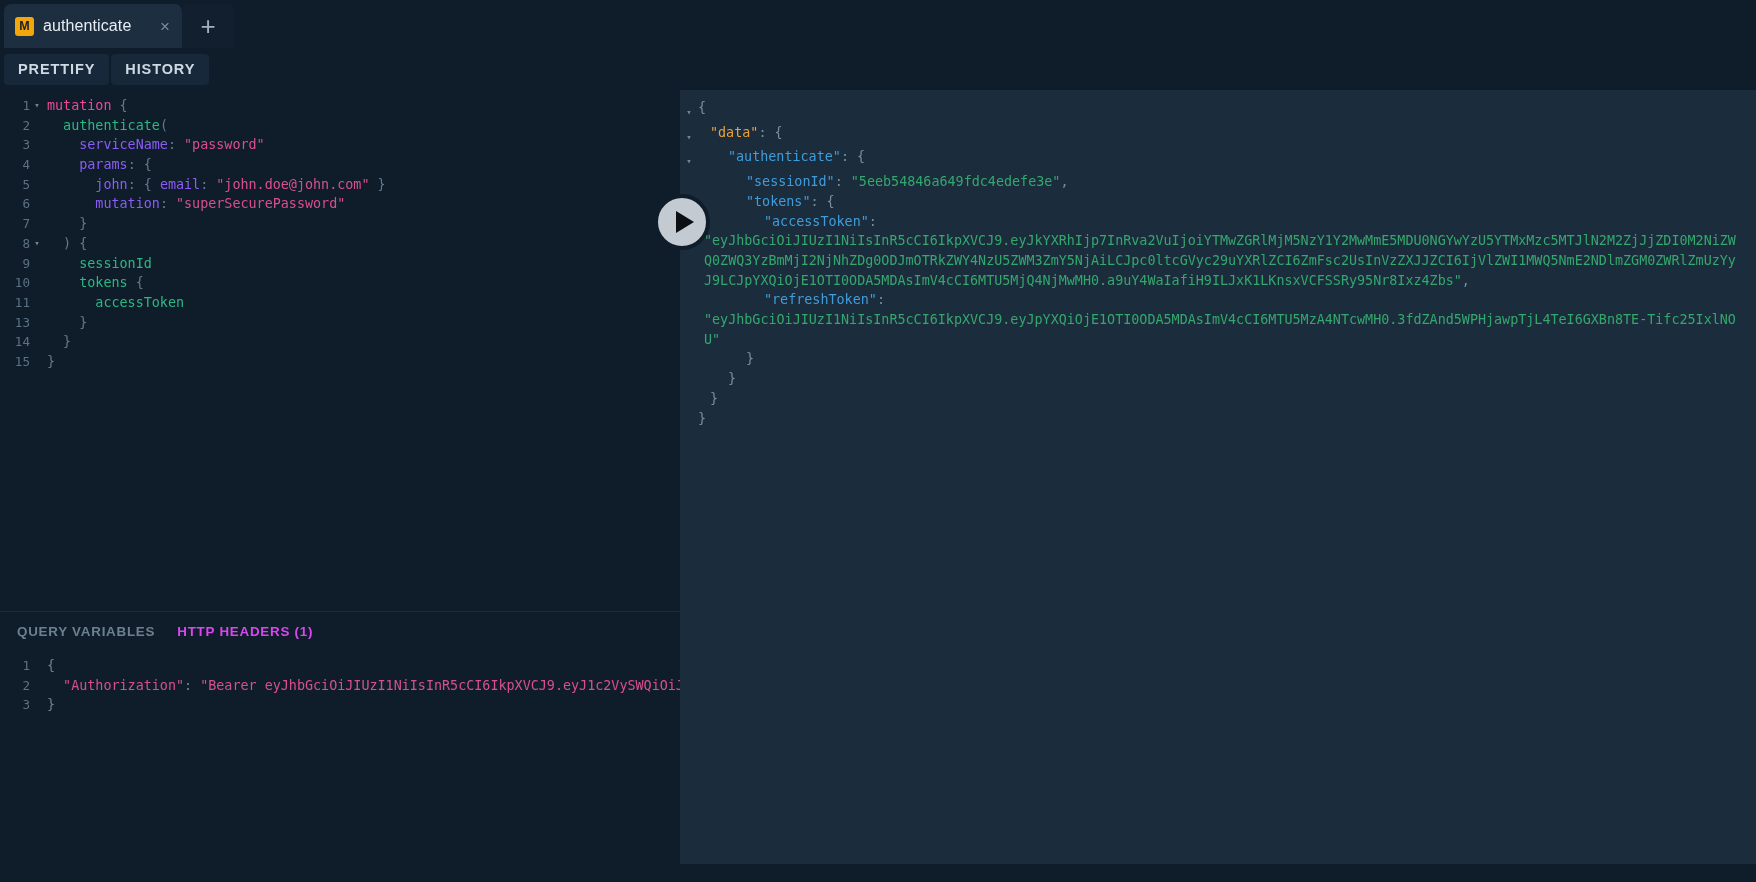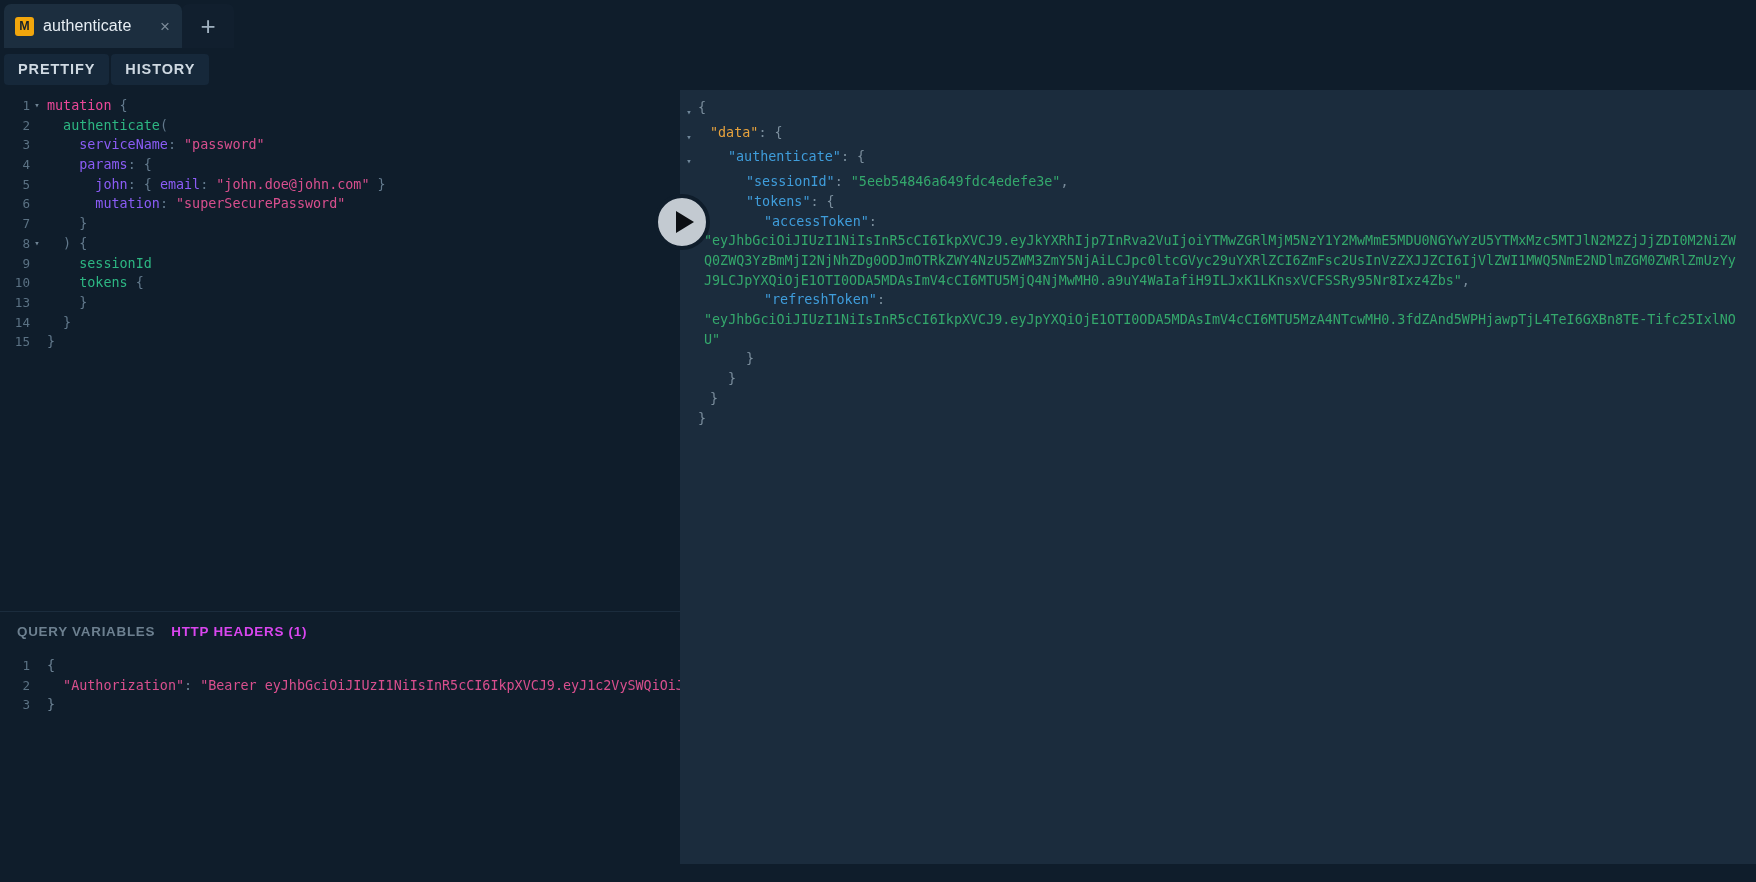--- a/index.html
+++ b/index.html
@@ -62,21 +62,21 @@
 
   
   .t-kw   { color: #ec4899; }
   .t-fld  { color: #2db783; }
   .t-arg  { color: #8b5cf6; }
   .t-punc { color: #62798c; }
   .t-str  { color: #d94f8e; }
 
   
   .vars-panel { flex: 0 0 253px; background: #0f1d2b; border-top: 1px solid #1b2c3d; display: flex; flex-direction: column; }
-  .vars-tabs { height: 38px; display: flex; align-items: center; gap: 16px; padding: 0 17px; }
+  .vars-tabs { height: 38px; display: flex; align-items: center; gap: 22px; padding: 0 17px; }
   .vars-tab { font-size: 13.4px; letter-spacing: .75px; font-weight: 600; }
   .vars-tab.inactive { color: #6d8090; }
   .vars-tab.active { color: #d946ef; }
   .vars-editor { flex: 1; padding-top: 6px; overflow: hidden; }
   .j-key { color: #d94f8e; }
   .j-str { color: #d94f8e; }
   .j-punc { color: #6c8294; }
 
   
   .resp { padding: 8px 0 0 0; font-family: "DejaVu Sans Mono", monospace; font-size: 13.4px; line-height: 19.7px; }
@@ -127,20 +127,21 @@
           <div class="code-line"><span class="gutter">1</span><span class="fold">▾</span><span class="code-text"><span class="t-kw">mutation</span><span class="t-punc"> {</span></span></div>
           <div class="code-line"><span class="gutter">2</span><span class="fold"></span><span class="code-text"><span class="t-fld">  authenticate</span><span class="t-punc">(</span></span></div>
           <div class="code-line"><span class="gutter">3</span><span class="fold"></span><span class="code-text"><span class="t-arg">    serviceName</span><span class="t-punc">: </span><span class="t-str">"password"</span></span></div>
           <div class="code-line"><span class="gutter">4</span><span class="fold"></span><span class="code-text"><span class="t-arg">    params</span><span class="t-punc">: {</span></span></div>
           <div class="code-line"><span class="gutter">5</span><span class="fold"></span><span class="code-text"><span class="t-arg">      john</span><span class="t-punc">: { </span><span class="t-arg">email</span><span class="t-punc">: </span><span class="t-str">"john.doe@john.com"</span><span class="t-punc"> }</span></span></div>
           <div class="code-line"><span class="gutter">6</span><span class="fold"></span><span class="code-text"><span class="t-arg">      mutation</span><span class="t-punc">: </span><span class="t-str">"superSecurePassword"</span></span></div>
           <div class="code-line"><span class="gutter">7</span><span class="fold"></span><span class="code-text"><span class="t-punc">    }</span></span></div>
           <div class="code-line"><span class="gutter">8</span><span class="fold">▾</span><span class="code-text"><span class="t-punc">  ) {</span></span></div>
           <div class="code-line"><span class="gutter">9</span><span class="fold"></span><span class="code-text"><span class="t-fld">    sessionId</span></span></div>
           <div class="code-line"><span class="gutter">10</span><span class="fold"></span><span class="code-text"><span class="t-fld">    tokens</span><span class="t-punc"> {</span></span></div>
+          <div class="code-line"><span class="gutter">11</span><span class="fold"></span><span class="code-text"><span class="t-fld">      accessToken</span></span></div>
           <div class="code-line"><span class="gutter">13</span><span class="fold"></span><span class="code-text"><span class="t-punc">    }</span></span></div>
           <div class="code-line"><span class="gutter">14</span><span class="fold"></span><span class="code-text"><span class="t-punc">  }</span></span></div>
           <div class="code-line"><span class="gutter">15</span><span class="fold"></span><span class="code-text"><span class="t-punc">}</span></span></div>
         </div>
 
       <div class="vars-panel">
         <div class="vars-tabs">
           <span class="vars-tab inactive">QUERY VARIABLES</span>
           <span class="vars-tab active">HTTP HEADERS (1)</span>
         </div>

